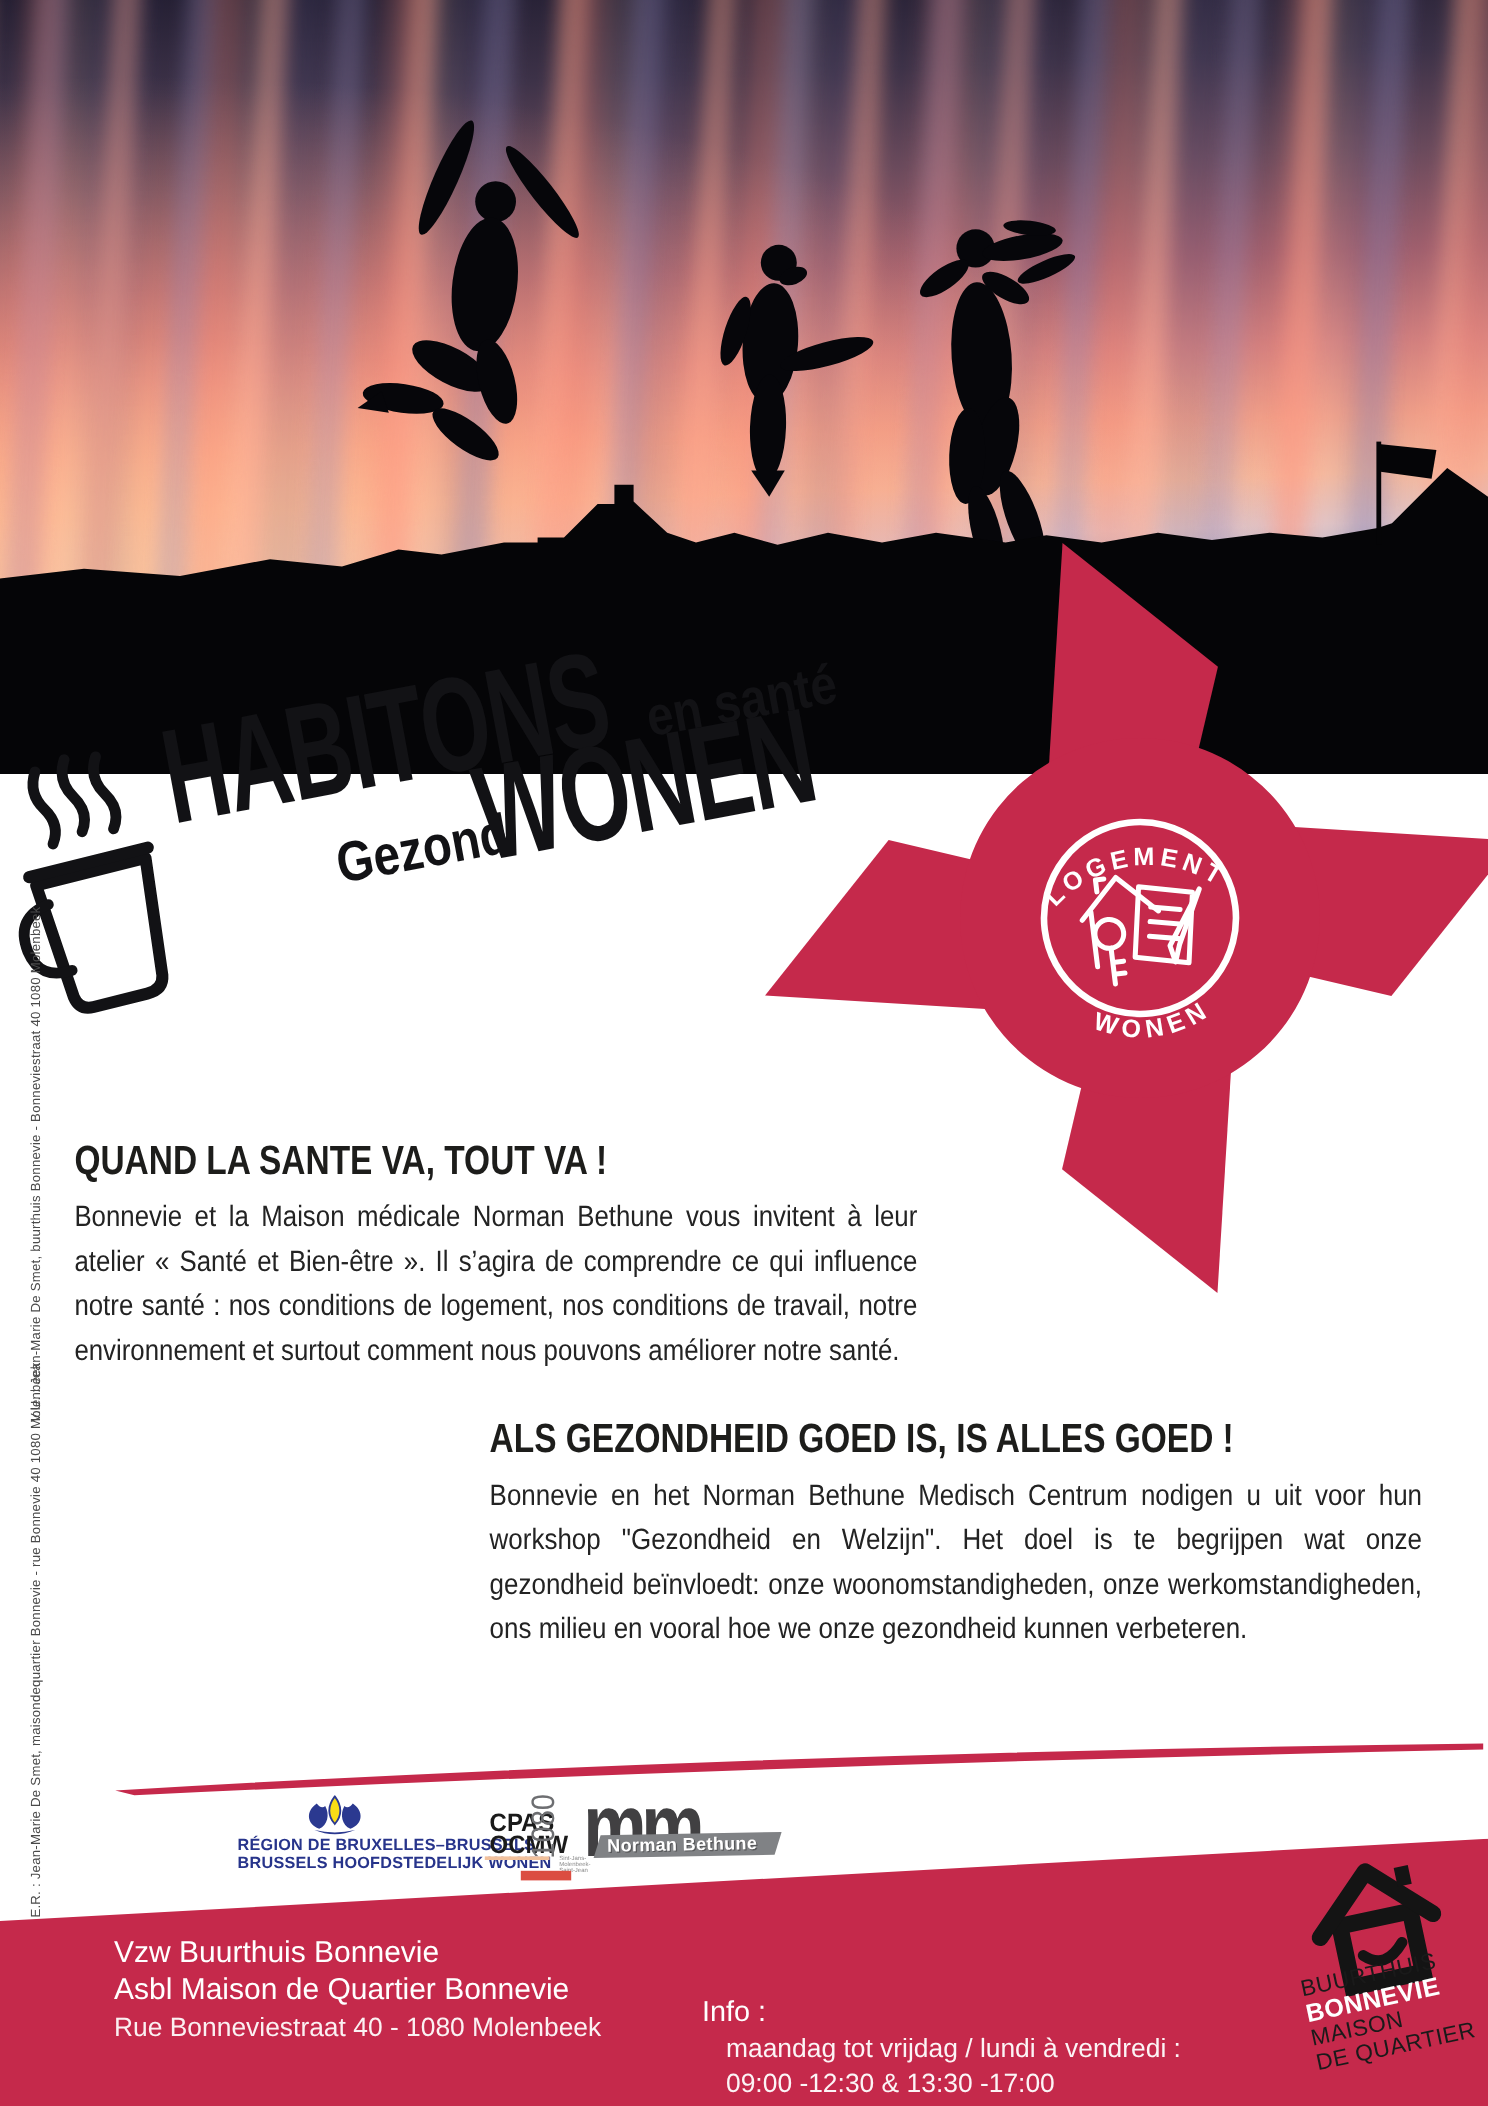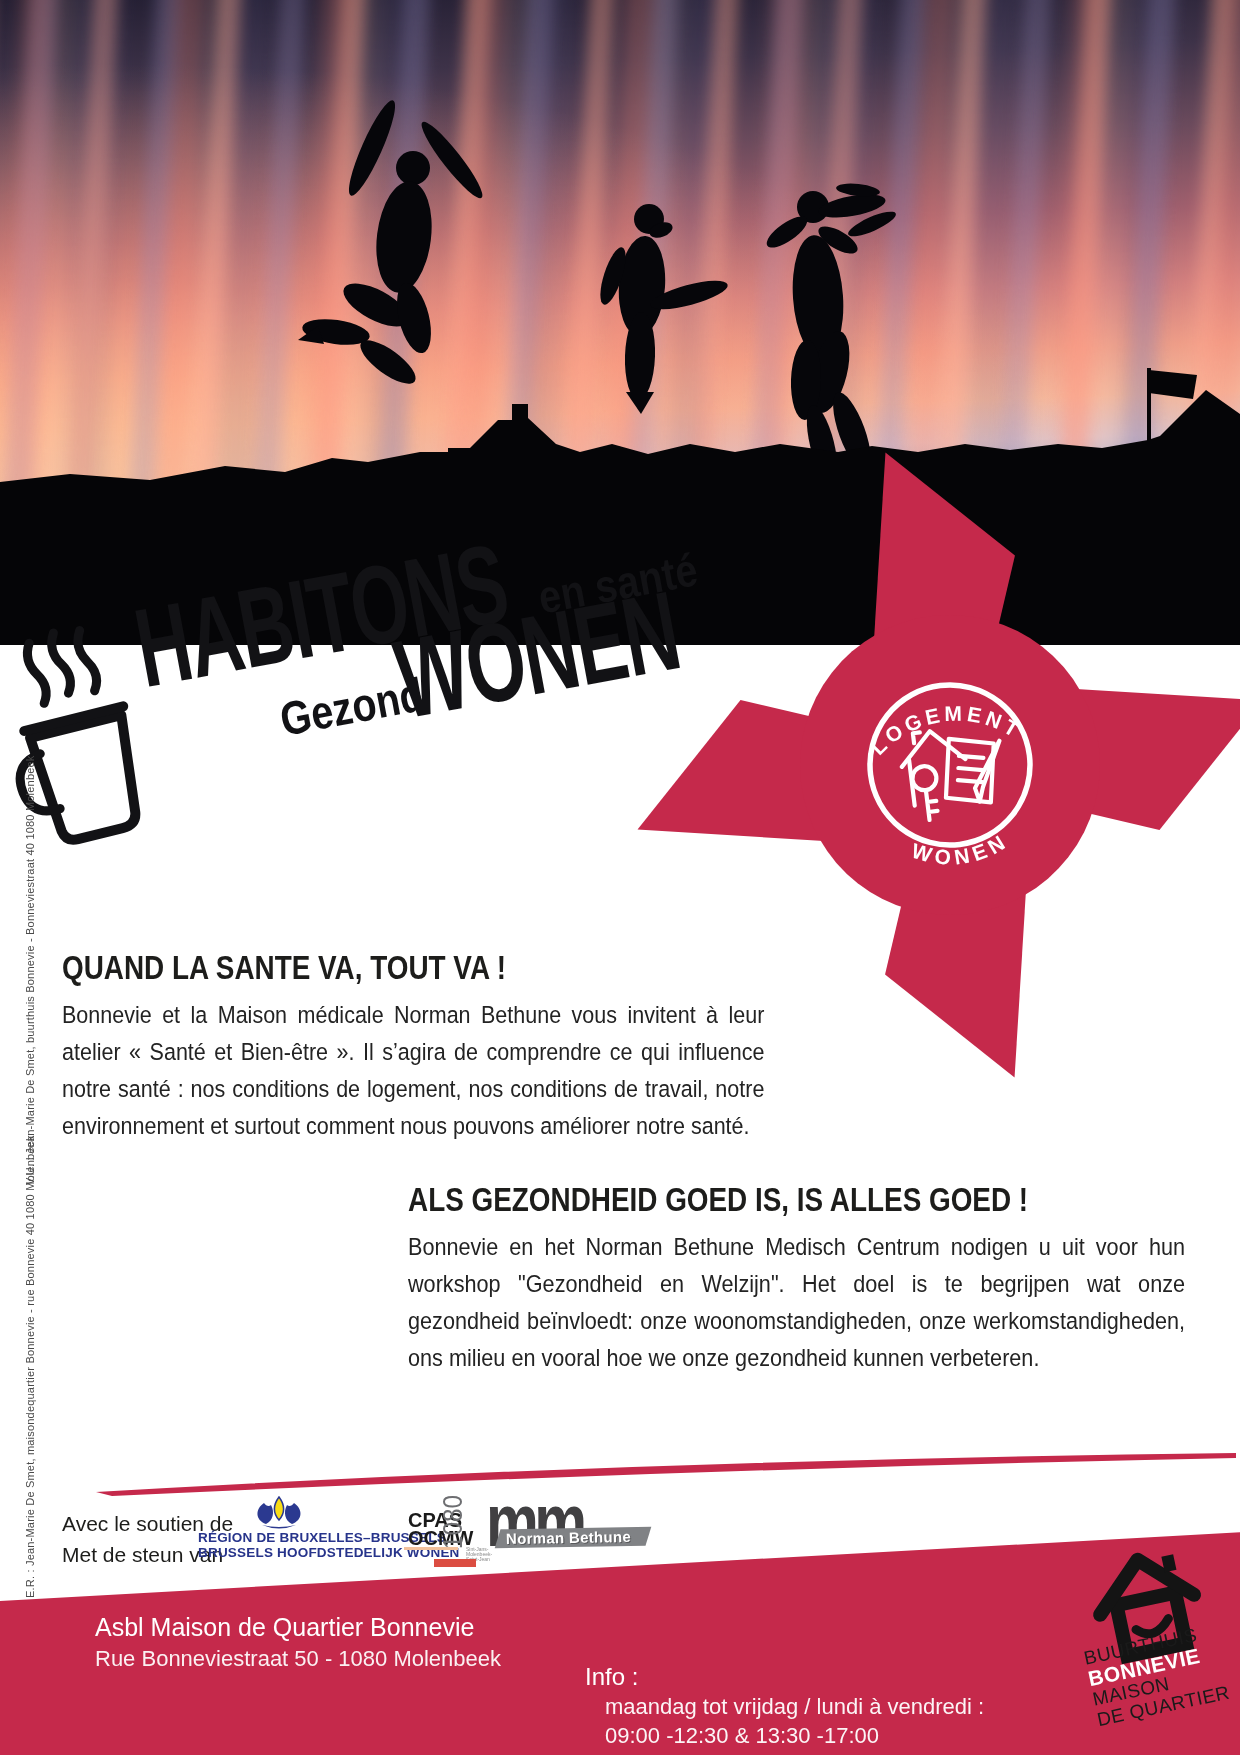--- a/index.html
+++ b/index.html
@@ -202,24 +202,20 @@
   <div class="h-fr">QUAND LA SANTE VA, TOUT VA !</div>
   <div class="p-fr">Bonnevie et la Maison médicale Norman Bethune vous invitent à leur atelier « Santé et Bien-être ». Il s’agira de comprendre ce qui influence notre santé : nos conditions de logement, nos conditions de travail, notre environnement et surtout comment nous pouvons améliorer notre santé.</div>
 
   <div class="h-nl">ALS GEZONDHEID GOED IS, IS ALLES GOED !</div>
   <div class="p-nl">Bonnevie en het Norman Bethune Medisch Centrum nodigen u uit voor hun workshop "Gezondheid en Welzijn". Het doel is te begrijpen wat onze gezondheid beïnvloedt: onze woonomstandigheden, onze werkomstandigheden, ons milieu en vooral hoe we onze gezondheid kunnen verbeteren.</div>
 
   <svg class="swoosh" width="1240" height="60" viewBox="0 0 1240 60">
     <path d="M96,52 Q640,20 1236,13 L1236,18 Q660,30 112,56 Z" fill="#C5294B"></path>
   </svg>
 
-  <div class="support">
-    <div>Avec le soutien de</div>
-    <div>Met de steun van</div>
-  </div>
 
   <svg class="iris" width="54" height="36" viewBox="0 0 54 36">
     <path d="M27,1 C21,9 21,17 27,24 C33,17 33,9 27,1 Z" fill="#F9DD16" stroke="#2B3990" stroke-width="1.5"></path>
     <path d="M12,7 C3,13 3,24 14,28 C21,25 23,16 19,9 C17,11 14,10 12,7 Z" fill="#2B3990"></path>
     <path d="M42,7 C51,13 51,24 40,28 C33,25 31,16 35,9 C37,11 40,10 42,7 Z" fill="#2B3990"></path>
     <path d="M10,29 Q27,36 44,29 Q27,33 10,29 Z" fill="#2B3990"></path>
   </svg>
   <div class="region-text">
     <div>RÉGION DE BRUXELLES–BRUSSELS</div>
     <div>BRUSSELS HOOFDSTEDELIJK WONEN</div>
@@ -238,22 +234,23 @@
   </div>
   <div class="cpas-bar"></div>
 
   <div class="mm">mm</div>
   <div class="nb-strip"></div>
   <div class="nb-name">Norman Bethune</div>
 
   <div class="footband"></div>
 
   <div class="f-org">
+    <div class="l1">Vzw Buurthuis Bonnevie</div>
     <div class="l1">Asbl Maison de Quartier Bonnevie</div>
-    <div class="l2">Rue Bonneviestraat 50 - 1080 Molenbeek</div>
+    <div class="l2">Rue Bonneviestraat 40 - 1080 Molenbeek</div>
   </div>
 
   <div class="f-info">
     <div class="a">Info :</div>
     <div class="b">maandag tot vrijdag / lundi à vendredi :</div>
     <div class="b">09:00 -12:30 &amp; 13:30 -17:00</div>
     <div class="c">02/410 76 31 - 0456/12 64 48</div>
   </div>
 
   <svg class="bhouse" width="120" height="120" viewBox="0 0 120 120">

